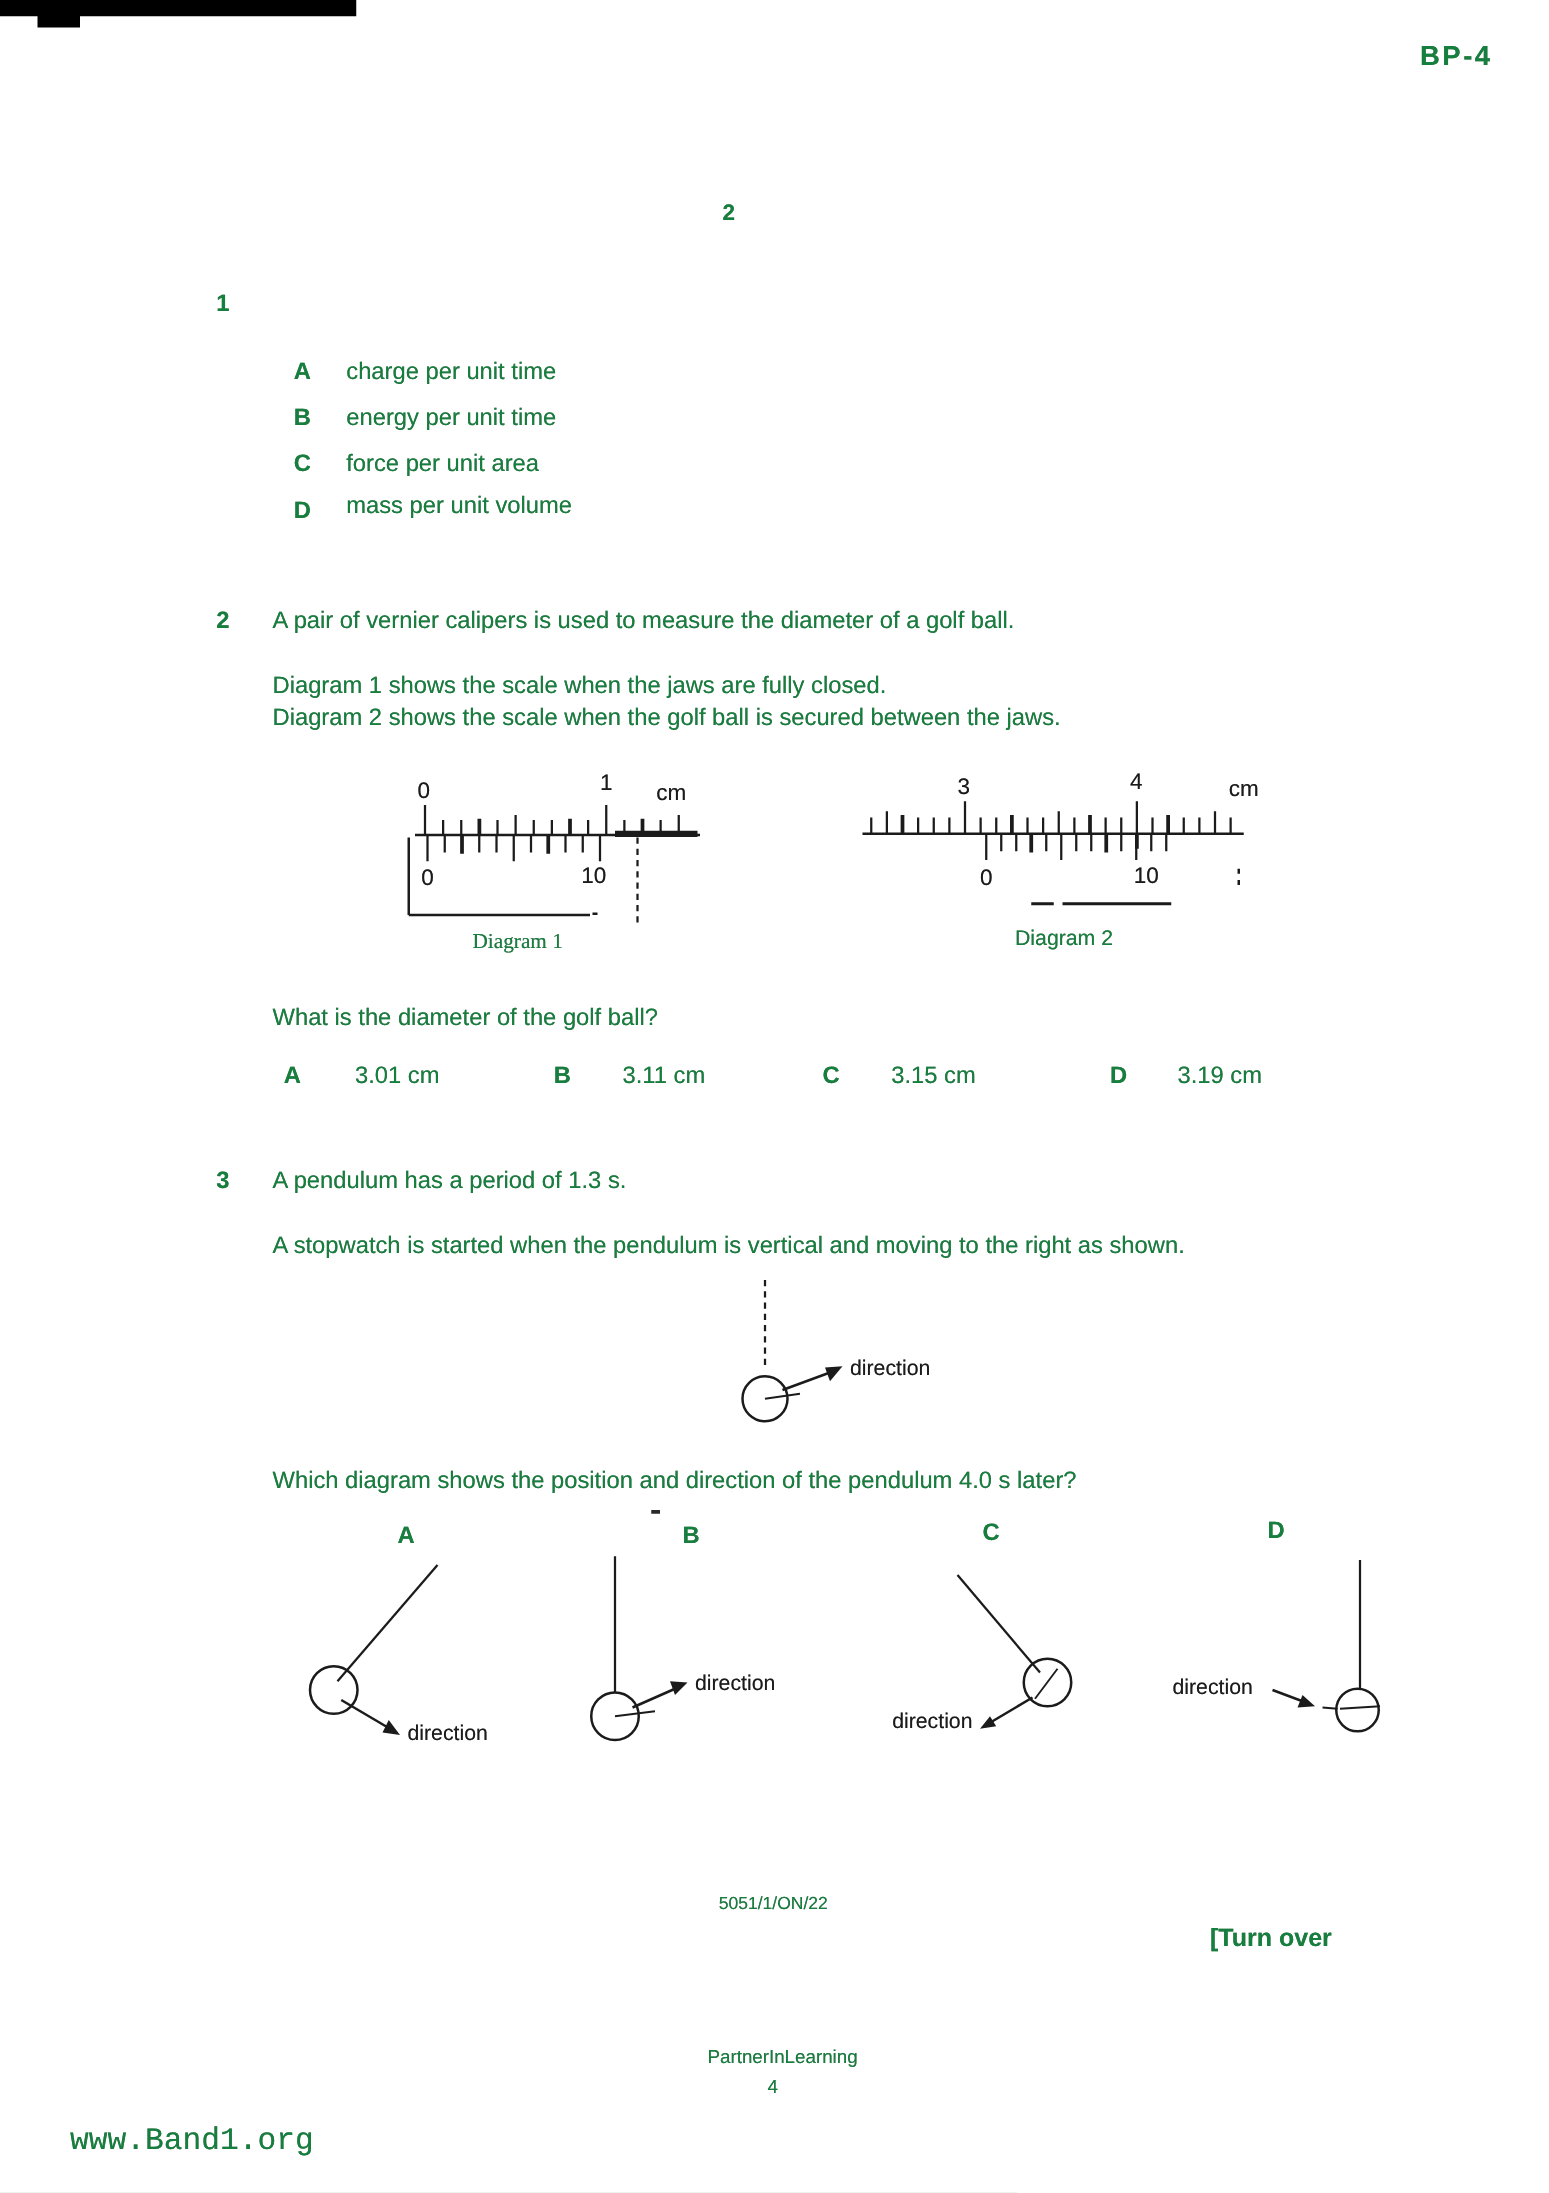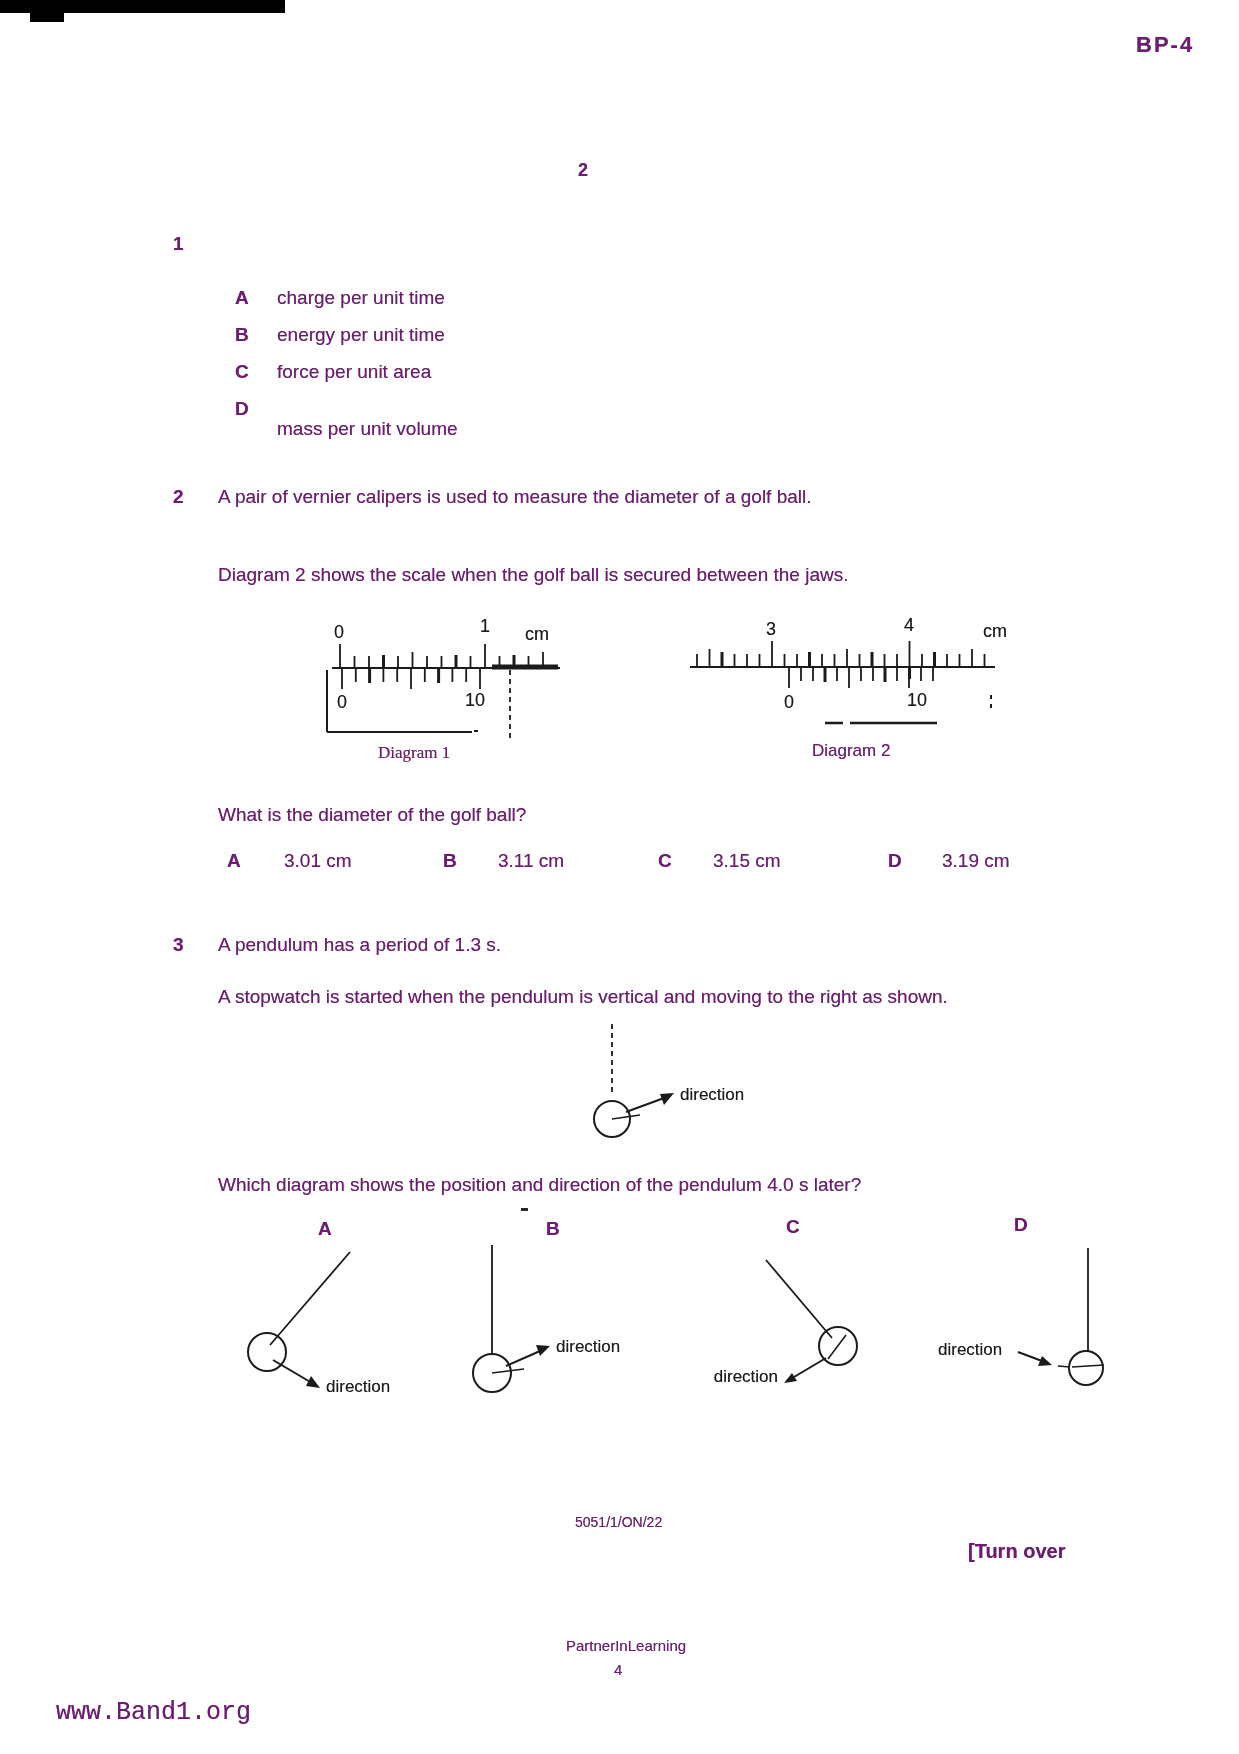--- a/index.html
+++ b/index.html
@@ -1,18 +1,18 @@
 <!DOCTYPE html>
 <html><head>
 <meta charset="utf-8">
 <style>
   html,body{margin:0;padding:0;background:#e8e8e8;}
   #page{
     position:relative;width:1239px;height:1754px;margin:0 auto;
-    background:#ffffff;color:#701a75;
+    background:#ffffff;color:#15803d;
     font-family:"Liberation Sans","DejaVu Sans",sans-serif;
     overflow:hidden;
   }
   .t{position:absolute;white-space:nowrap;font-size:19px;line-height:1.35;
      text-shadow:0 0 .5px rgba(20,20,20,.55);}
   .b{font-weight:bold;}
   .small{font-size:14px;}
   .caption{font-size:17px;}
   .mono{font-family:"Liberation Mono","DejaVu Sans Mono",monospace;font-size:25px;}
   .artifact{position:absolute;background:#000;}
@@ -36,24 +36,25 @@
 
   <div class="t b" style="left:173px;top:231px;">1</div>
 
   <div class="t b" style="left:235px;top:285px;">A</div>
   <div class="t" style="left:277px;top:285px;">charge per unit time</div>
   <div class="t b" style="left:235px;top:322px;">B</div>
   <div class="t" style="left:277px;top:322px;">energy per unit time</div>
   <div class="t b" style="left:235px;top:359px;">C</div>
   <div class="t" style="left:277px;top:359px;">force per unit area</div>
   <div class="t b" style="left:235px;top:396px;">D</div>
-  <div class="t" style="left:277px;top:416px;">mass per unit volume</div>
+  <div class="t" style="left:277px;top:392px;">mass per unit volume</div>
 
   <div class="t b" style="left:173px;top:484px;">2</div>
   <div class="t" style="left:218px;top:484px;">A pair of vernier calipers is used to measure the diameter of a golf ball.</div>
+  <div class="t" style="left:218px;top:536px;">Diagram 1 shows the scale when the jaws are fully closed.</div>
   <div class="t" style="left:218px;top:562px;">Diagram 2 shows the scale when the golf ball is secured between the jaws.</div>
 
   <svg style="left:320px;top:610px;" width="260" height="140" viewBox="0 0 260 140">
     <path class="stk" stroke-width="2" d="M12,58 H240"></path>
     <path class="stk" stroke-width="5" d="M172,57 H238"></path>
     <path class="stk" stroke-width="1.8" d="M20,58V34 M34.5,58V46 M49,58V46 M78,58V46 M92.5,58V42 M107,58V46 M121.5,58V46 M150.5,58V46 M165,58V34 M179.5,58V46 M208.5,58V46 M223,58V42"></path>
     <path class="stk" stroke-width="3" d="M63.5,58V45 M136,58V45 M194,58V45"></path>
     <path class="stk" stroke-width="1.8" d="M22,58V79 M35.8,58V72 M63.4,58V72 M77.2,58V72 M91,58V79 M104.8,58V72 M132.4,58V72 M146.2,58V72 M160,58V79"></path>
     <path class="stk" stroke-width="3" d="M49.6,58V73 M118.6,58V73"></path>
     <path class="stk" stroke-width="2" d="M7,60 V122 M7,122 H152 M154,121 h4"></path>

